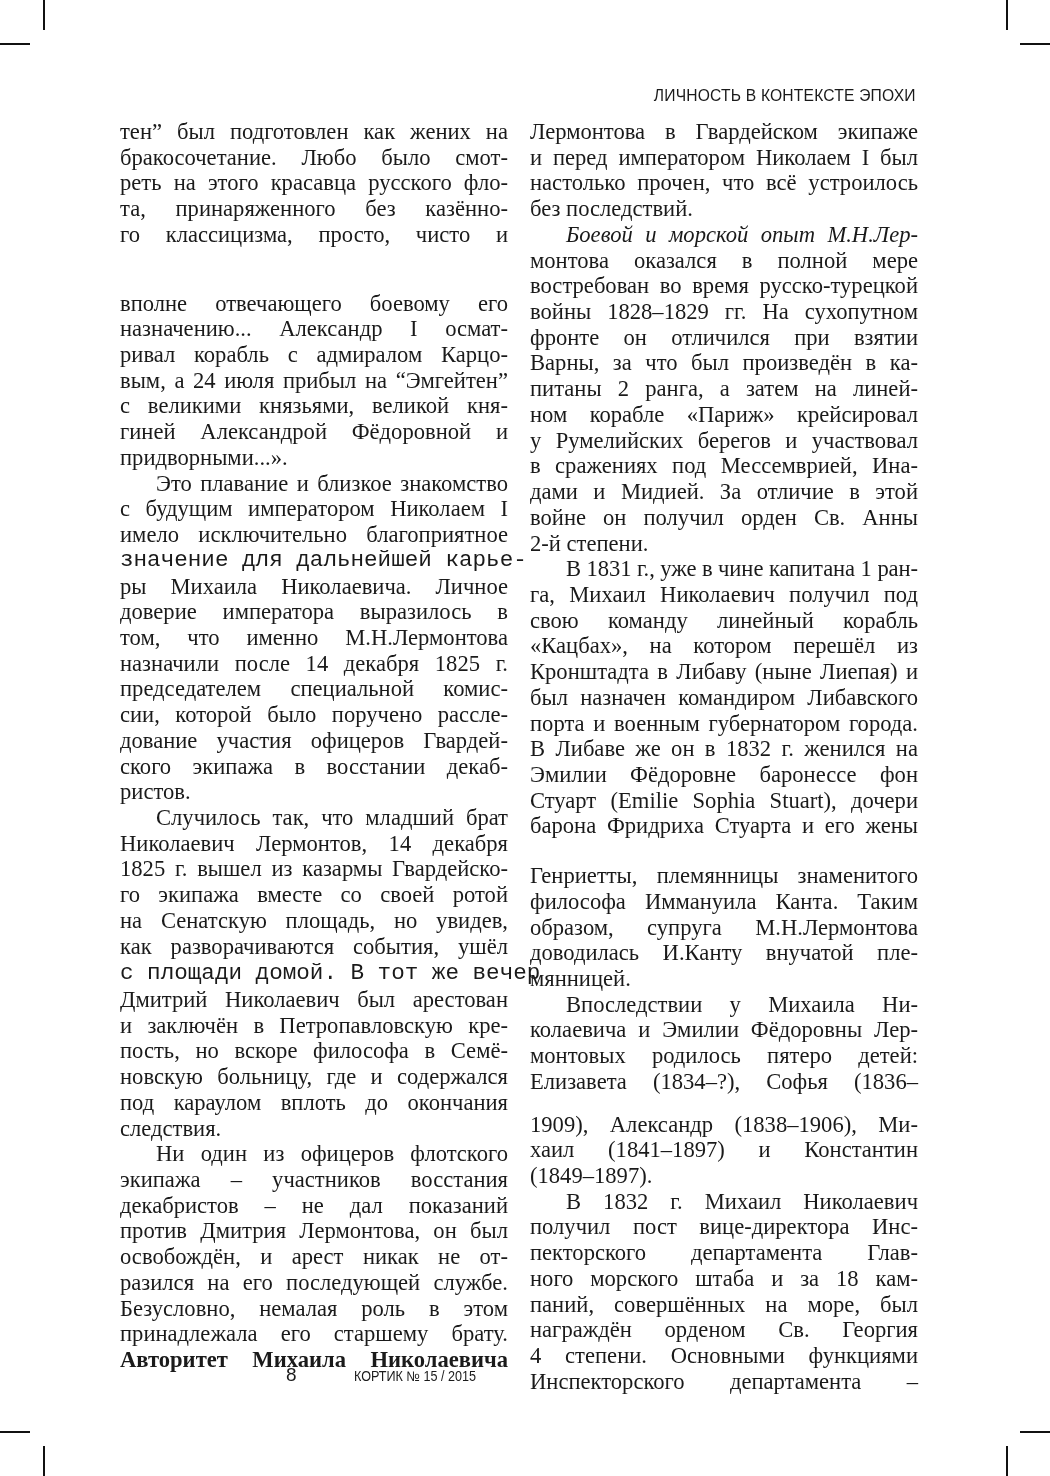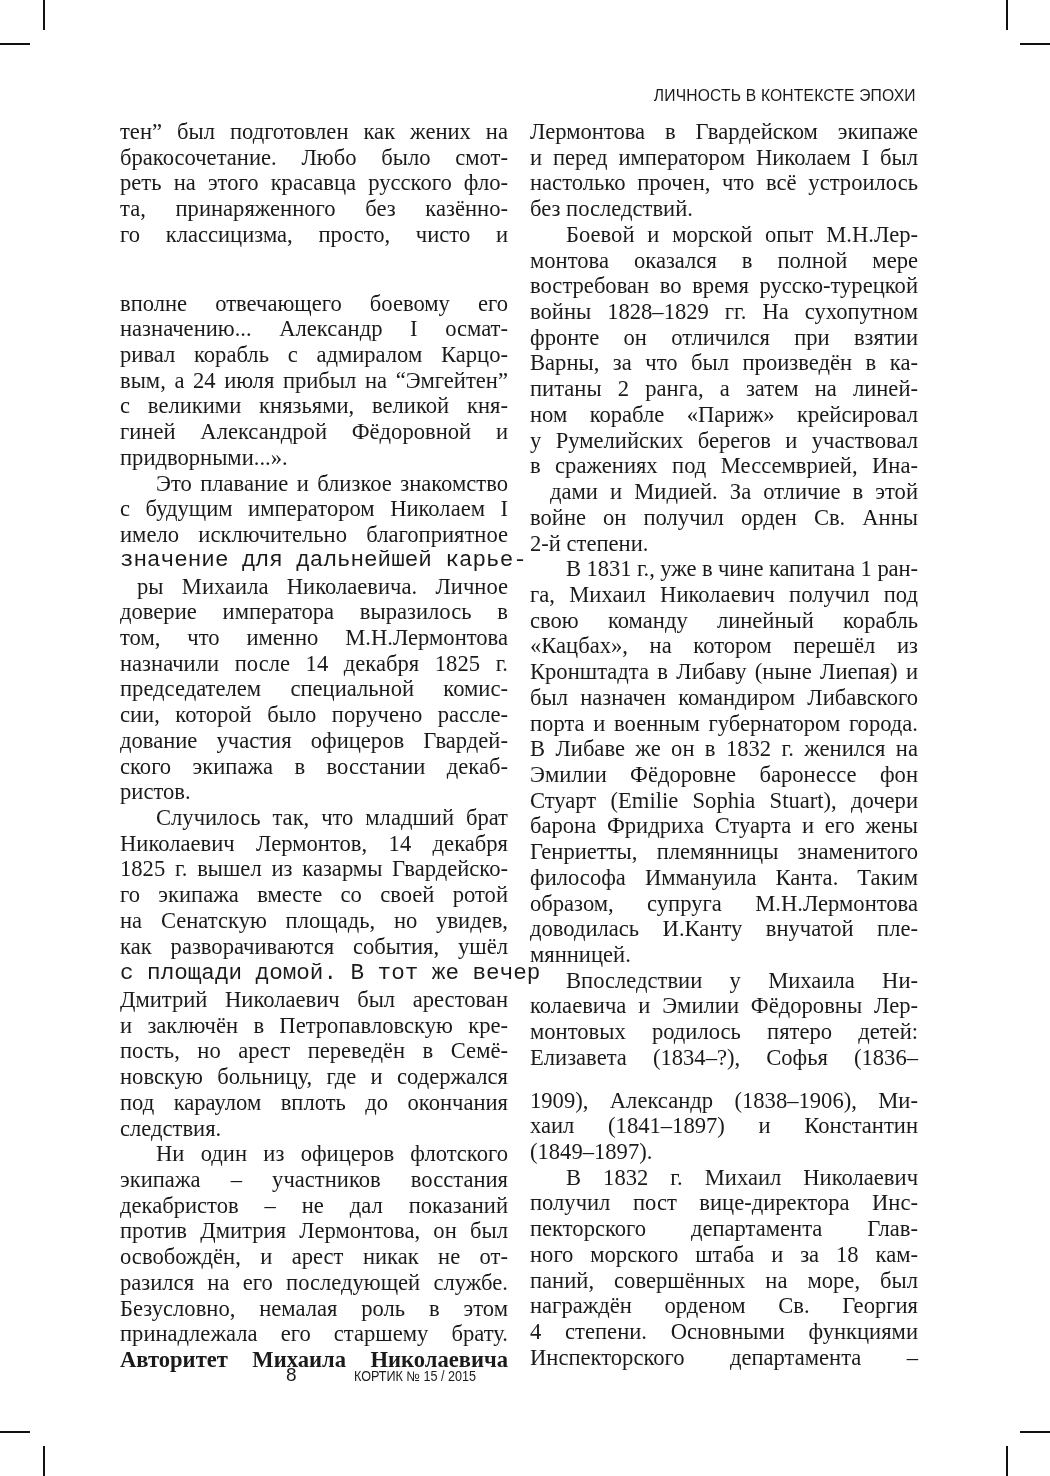--- a/index.html
+++ b/index.html
@@ -54,82 +54,82 @@
     <span class="line" style="word-spacing: 0px;"><span style="white-space: nowrap;">назначению... Александр I осмат-</span></span>
     <span class="line" style="word-spacing: 0px;"><span style="white-space: nowrap;">ривал корабль с адмиралом Карцо-</span></span>
     <span class="line" style="word-spacing: 0px;"><span style="white-space: nowrap;">вым, а 24 июля прибыл на “Эмгейтен”</span></span>
     <span class="line" style="word-spacing: 0px;"><span style="white-space: nowrap;">с великими князьями, великой кня-</span></span>
     <span class="line" style="word-spacing: 0px;"><span style="white-space: nowrap;">гиней Александрой Фёдоровной и</span></span>
     <span class="line last">придворными...».</span>
     <span class="line indent" style="word-spacing: 0px;"><span style="white-space: nowrap;">Это плавание и близкое знакомство</span></span>
     <span class="line" style="word-spacing: 0px;"><span style="white-space: nowrap;">с будущим императором Николаем I</span></span>
     <span class="line" style="word-spacing: 0px;"><span style="white-space: nowrap;">имело исключительно благоприятное</span></span>
     <span class="line" style="word-spacing: 0px; font-family: Liberation Mono, monospace;"><span style="white-space: nowrap;">значение для дальнейшей карье-</span></span>
-    <span class="line" style="word-spacing: 0px; margin-left: 17px;"><span style="white-space: nowrap;">ры Михаила Николаевича. Личное</span></span>
+    <span class="line" style="word-spacing: 0px;"><span style="white-space: nowrap;">ры Михаила Николаевича. Личное</span></span>
     <span class="line" style="word-spacing: 0px;"><span style="white-space: nowrap;">доверие императора выразилось в</span></span>
     <span class="line" style="word-spacing: 0px;"><span style="white-space: nowrap;">том, что именно М.Н.Лермонтова</span></span>
     <span class="line" style="word-spacing: 0px;"><span style="white-space: nowrap;">назначили после 14 декабря 1825 г.</span></span>
     <span class="line" style="word-spacing: 0px;"><span style="white-space: nowrap;">председателем специальной комис-</span></span>
     <span class="line" style="word-spacing: 0px;"><span style="white-space: nowrap;">сии, которой было поручено рассле-</span></span>
     <span class="line" style="word-spacing: 0px;"><span style="white-space: nowrap;">дование участия офицеров Гвардей-</span></span>
     <span class="line" style="word-spacing: 0px;"><span style="white-space: nowrap;">ского экипажа в восстании декаб-</span></span>
     <span class="line last">ристов.</span>
     <span class="line indent" style="word-spacing: 0px;"><span style="white-space: nowrap;">Случилось так, что младший брат</span></span>
     <span class="line" style="word-spacing: 0px;"><span style="white-space: nowrap;">Николаевич Лермонтов, 14 декабря</span></span>
     <span class="line" style="word-spacing: 0px;"><span style="white-space: nowrap;">1825 г. вышел из казармы Гвардейско-</span></span>
     <span class="line" style="word-spacing: 0px;"><span style="white-space: nowrap;">го экипажа вместе со своей ротой</span></span>
     <span class="line" style="word-spacing: 0px;"><span style="white-space: nowrap;">на Сенатскую площадь, но увидев,</span></span>
     <span class="line" style="word-spacing: 0px;"><span style="white-space: nowrap;">как разворачиваются события, ушёл</span></span>
     <span class="line" style="word-spacing: 0px;"><span style="white-space: nowrap; font-family: Liberation Mono, monospace;">с площади домой. В тот же вечер</span></span>
     <span class="line" style="word-spacing: 0px;"><span style="white-space: nowrap;">Дмитрий Николаевич был арестован</span></span>
     <span class="line" style="word-spacing: 0px;"><span style="white-space: nowrap;">и заключён в Петропавловскую кре-</span></span>
-    <span class="line" style="word-spacing: 0px;"><span style="white-space: nowrap;">пость, но арест переведён в Семё-</span></span>
+    <span class="line" style="word-spacing: 0px;"><span style="white-space: nowrap;">пость, но вскоре философа в Семё-</span></span>
     <span class="line" style="word-spacing: 0px;"><span style="white-space: nowrap;">новскую больницу, где и содержался</span></span>
     <span class="line" style="word-spacing: 0px;"><span style="white-space: nowrap;">под караулом вплоть до окончания</span></span>
     <span class="line last">следствия.</span>
     <span class="line indent" style="word-spacing: 0px;"><span style="white-space: nowrap;">Ни один из офицеров флотского</span></span>
     <span class="line" style="word-spacing: 0px;"><span style="white-space: nowrap;">экипажа – участников восстания</span></span>
     <span class="line" style="word-spacing: 0px;"><span style="white-space: nowrap;">декабристов – не дал показаний</span></span>
     <span class="line" style="word-spacing: 0px;"><span style="white-space: nowrap;">против Дмитрия Лермонтова, он был</span></span>
     <span class="line" style="word-spacing: 0px;"><span style="white-space: nowrap;">освобождён, и арест никак не от-</span></span>
     <span class="line" style="word-spacing: 0px;"><span style="white-space: nowrap;">разился на его последующей службе.</span></span>
     <span class="line" style="word-spacing: 0px;"><span style="white-space: nowrap;">Безусловно, немалая роль в этом</span></span>
     <span class="line" style="word-spacing: 0px;"><span style="white-space: nowrap;">принадлежала его старшему брату.</span></span>
     <span class="line" style="word-spacing: 0px; font-weight: bold;"><span style="white-space: nowrap;">Авторитет Михаила Николаевича</span></span>
   </div>
 <div class="col col-right">
     <span class="line" style="word-spacing: 0px;"><span style="white-space: nowrap;">Лермонтова в Гвардейском экипаже</span></span>
     <span class="line" style="word-spacing: 0px;"><span style="white-space: nowrap;">и перед императором Николаем I был</span></span>
     <span class="line" style="word-spacing: 0px;"><span style="white-space: nowrap;">настолько прочен, что всё устроилось</span></span>
     <span class="line last">без последствий.</span>
-    <span class="line indent" style="word-spacing: 0px;"><span style="white-space: nowrap;">Боевой и морской опыт М.Н.Лер-</span></span>
+    <span class="line indent" style="word-spacing: 0px;"><span style="white-space: nowrap; font-style: italic;">Боевой и морской опыт М.Н.Лер-</span></span>
     <span class="line" style="word-spacing: 0px;"><span style="white-space: nowrap;">монтова оказался в полной мере</span></span>
     <span class="line" style="word-spacing: 0px;"><span style="white-space: nowrap;">востребован во время русско-турецкой</span></span>
     <span class="line" style="word-spacing: 0px;"><span style="white-space: nowrap;">войны 1828–1829 гг. На сухопутном</span></span>
     <span class="line" style="word-spacing: 0px;"><span style="white-space: nowrap;">фронте он отличился при взятии</span></span>
     <span class="line" style="word-spacing: 0px;"><span style="white-space: nowrap;">Варны, за что был произведён в ка-</span></span>
     <span class="line" style="word-spacing: 0px;"><span style="white-space: nowrap;">питаны 2 ранга, а затем на линей-</span></span>
     <span class="line" style="word-spacing: 0px;"><span style="white-space: nowrap;">ном корабле «Париж» крейсировал</span></span>
     <span class="line" style="word-spacing: 0px;"><span style="white-space: nowrap;">у Румелийских берегов и участвовал</span></span>
     <span class="line" style="word-spacing: 0px;"><span style="white-space: nowrap;">в сражениях под Мессемврией, Ина-</span></span>
-    <span class="line" style="word-spacing: 0px;"><span style="white-space: nowrap; margin-left: 20px;">дами и Мидией. За отличие в этой</span></span>
+    <span class="line" style="word-spacing: 0px;"><span style="white-space: nowrap;">дами и Мидией. За отличие в этой</span></span>
     <span class="line" style="word-spacing: 0px;"><span style="white-space: nowrap;">войне он получил орден Св. Анны</span></span>
     <span class="line last">2-й степени.</span>
     <span class="line indent" style="letter-spacing: -0.0844595px;"><span style="white-space: nowrap;">В 1831 г., уже в чине капитана 1 ран-</span></span>
     <span class="line" style="word-spacing: 0px;"><span style="white-space: nowrap;">га, Михаил Николаевич получил под</span></span>
     <span class="line" style="word-spacing: 0px;"><span style="white-space: nowrap;">свою команду линейный корабль</span></span>
     <span class="line" style="word-spacing: 0px;"><span style="white-space: nowrap;">«Кацбах», на котором перешёл из</span></span>
     <span class="line" style="word-spacing: 0px;"><span style="white-space: nowrap;">Кронштадта в Либаву (ныне Лиепая) и</span></span>
     <span class="line" style="word-spacing: 0px;"><span style="white-space: nowrap;">был назначен командиром Либавского</span></span>
     <span class="line" style="word-spacing: 0px;"><span style="white-space: nowrap;">порта и военным губернатором города.</span></span>
     <span class="line" style="word-spacing: 0px;"><span style="white-space: nowrap;">В Либаве же он в 1832 г. женился на</span></span>
     <span class="line" style="word-spacing: 0px;"><span style="white-space: nowrap;">Эмилии Фёдоровне баронессе фон</span></span>
     <span class="line" style="word-spacing: 0px;"><span style="white-space: nowrap;">Стуарт (Emilie Sophia Stuart), дочери</span></span>
     <span class="line" style="word-spacing: 0px;"><span style="white-space: nowrap;">барона Фридриха Стуарта и его жены</span></span>
-    <span class="line" style="word-spacing: 0px;"><span style="white-space: nowrap;">Генриетты, племянницы знаменитого</span></span>
+    <span class="line" style="word-spacing: 0px; margin-top: 24px;"><span style="white-space: nowrap;">Генриетты, племянницы знаменитого</span></span>
     <span class="line" style="word-spacing: 0px;"><span style="white-space: nowrap;">философа Иммануила Канта. Таким</span></span>
     <span class="line" style="word-spacing: 0px;"><span style="white-space: nowrap;">образом, супруга М.Н.Лермонтова</span></span>
     <span class="line" style="word-spacing: 0px;"><span style="white-space: nowrap;">доводилась И.Канту внучатой пле-</span></span>
     <span class="line last">мянницей.</span>
     <span class="line indent" style="word-spacing: 0px;"><span style="white-space: nowrap;">Впоследствии у Михаила Ни-</span></span>
     <span class="line" style="word-spacing: 0px;"><span style="white-space: nowrap;">колаевича и Эмилии Фёдоровны Лер-</span></span>
     <span class="line" style="word-spacing: 0px;"><span style="white-space: nowrap;">монтовых родилось пятеро детей:</span></span>
     <span class="line" style="word-spacing: 0px;"><span style="white-space: nowrap;">Елизавета (1834–?), Софья (1836–</span></span>
     <span class="line" style="word-spacing: 0px; margin-top: 17px;"><span style="white-space: nowrap;">1909), Александр (1838–1906), Ми-</span></span>
     <span class="line" style="word-spacing: 0px;"><span style="white-space: nowrap;">хаил (1841–1897) и Константин</span></span>

